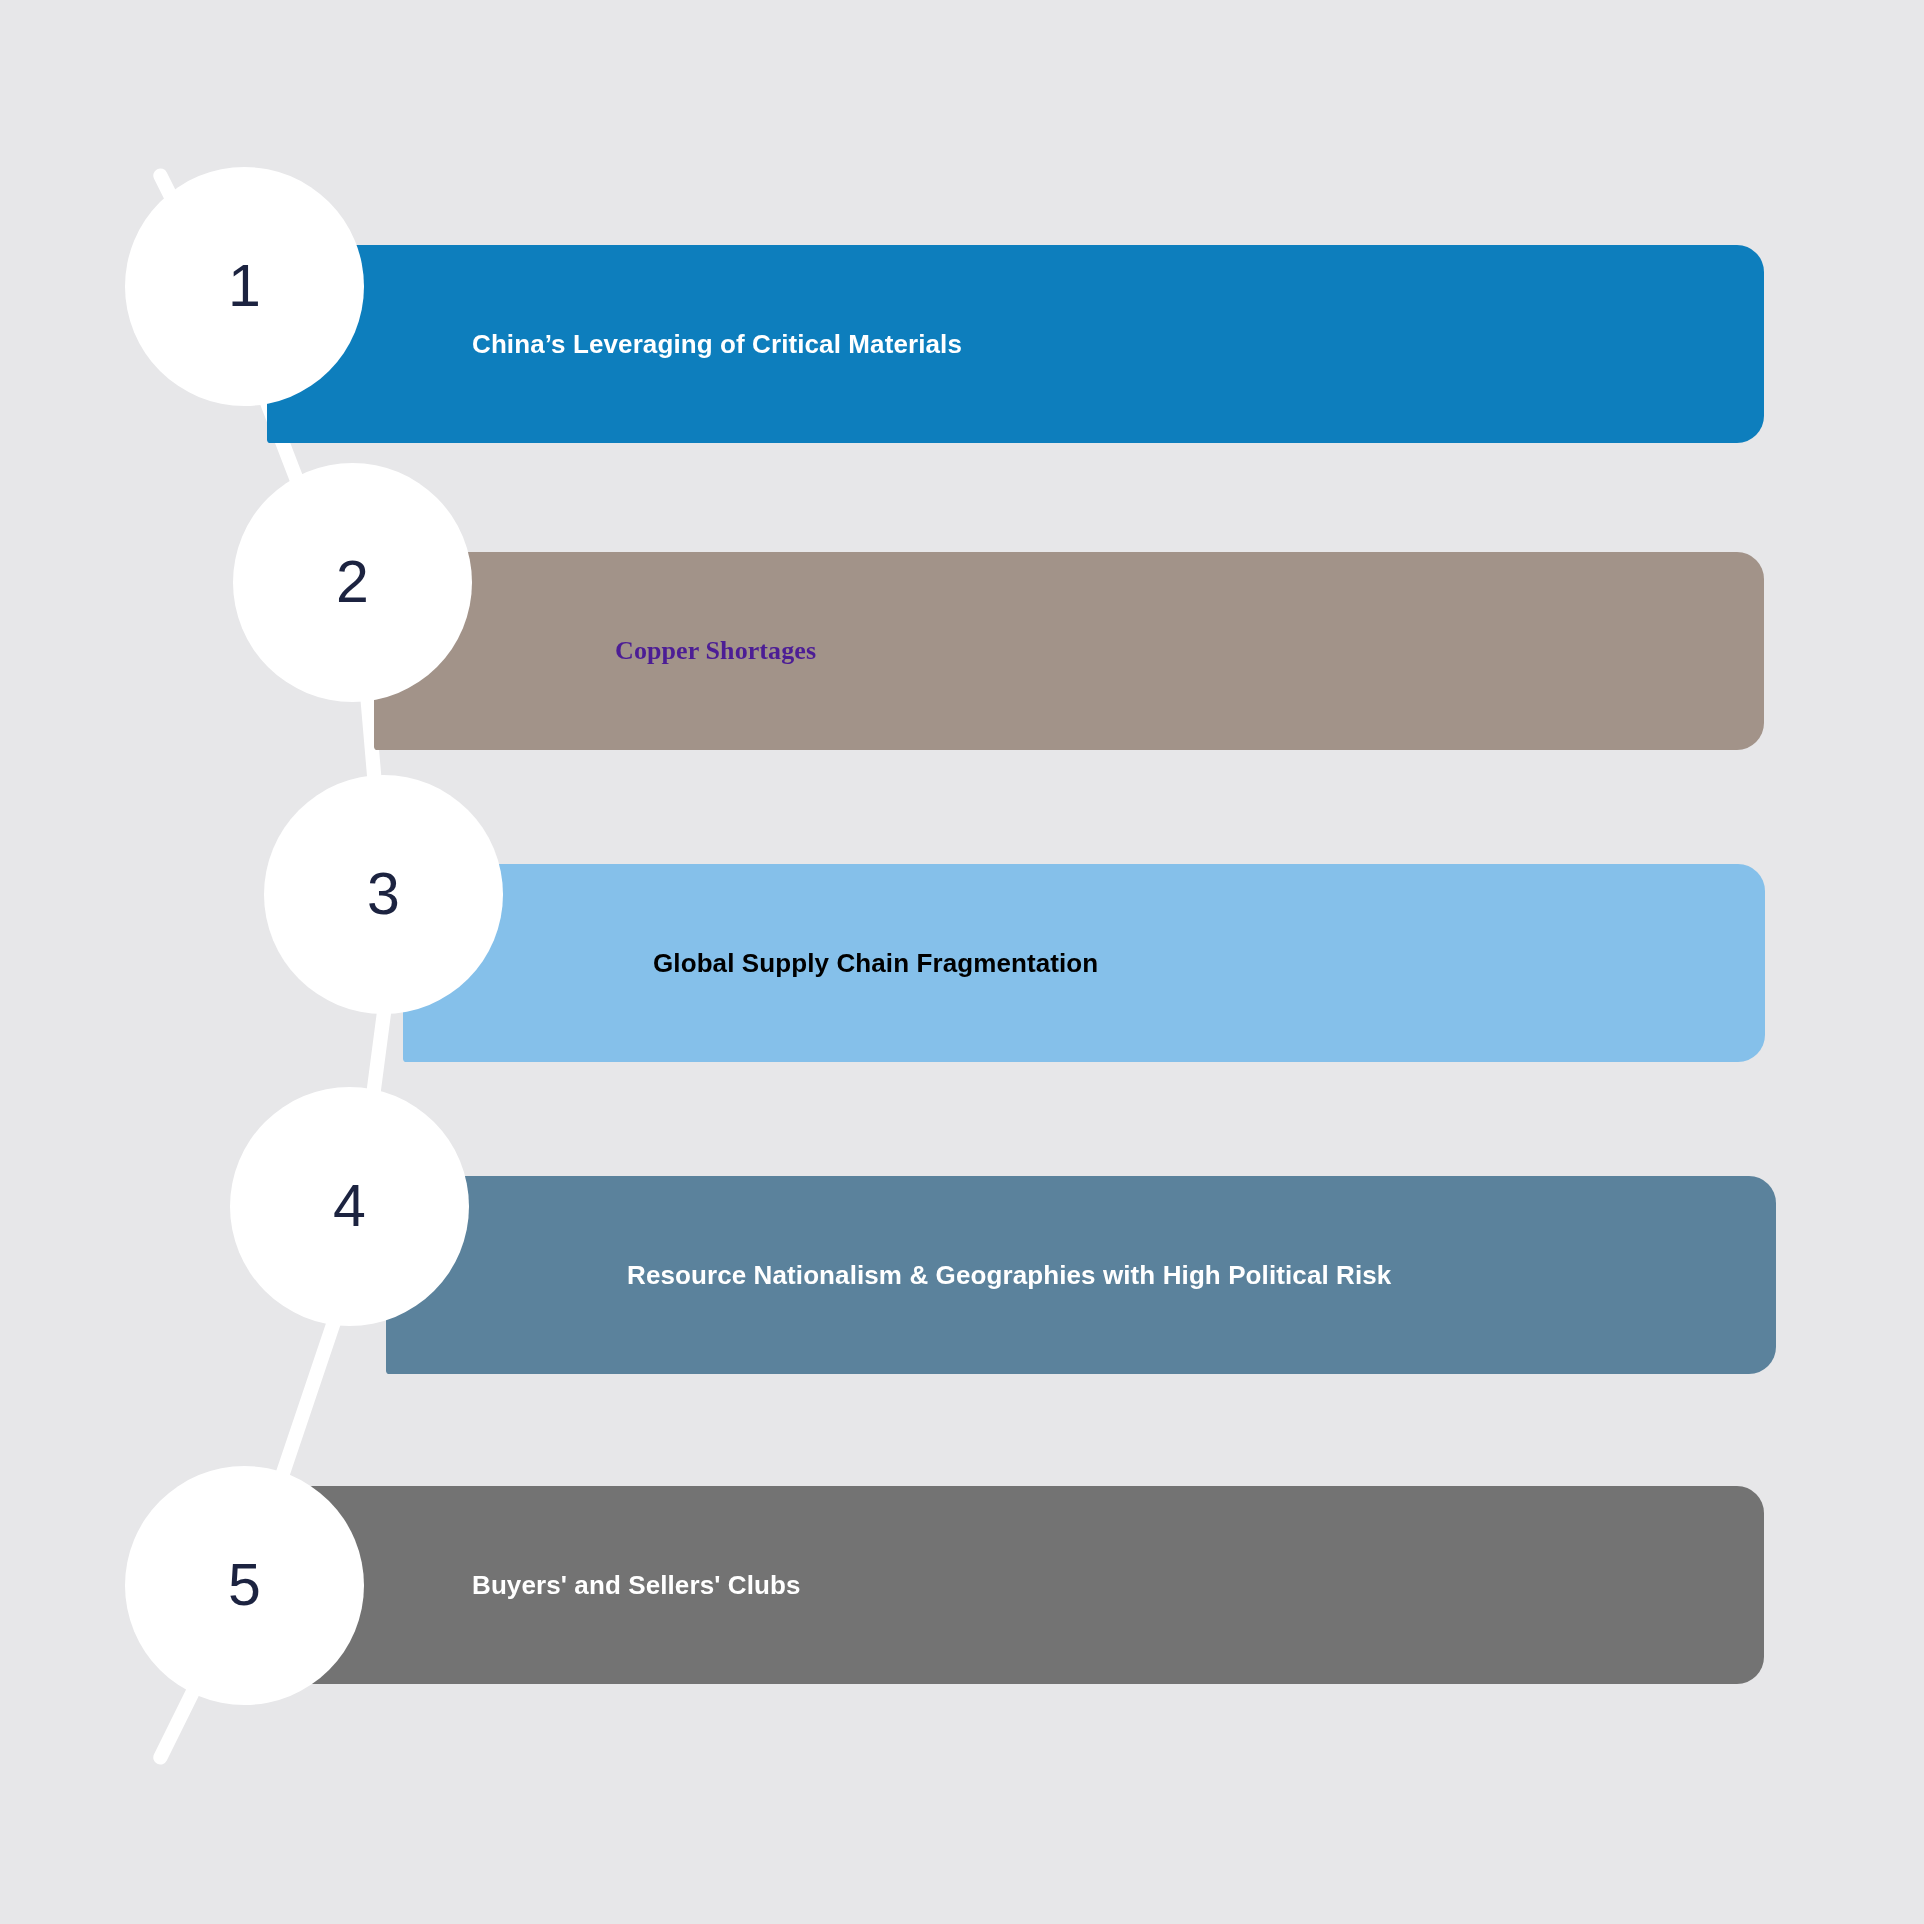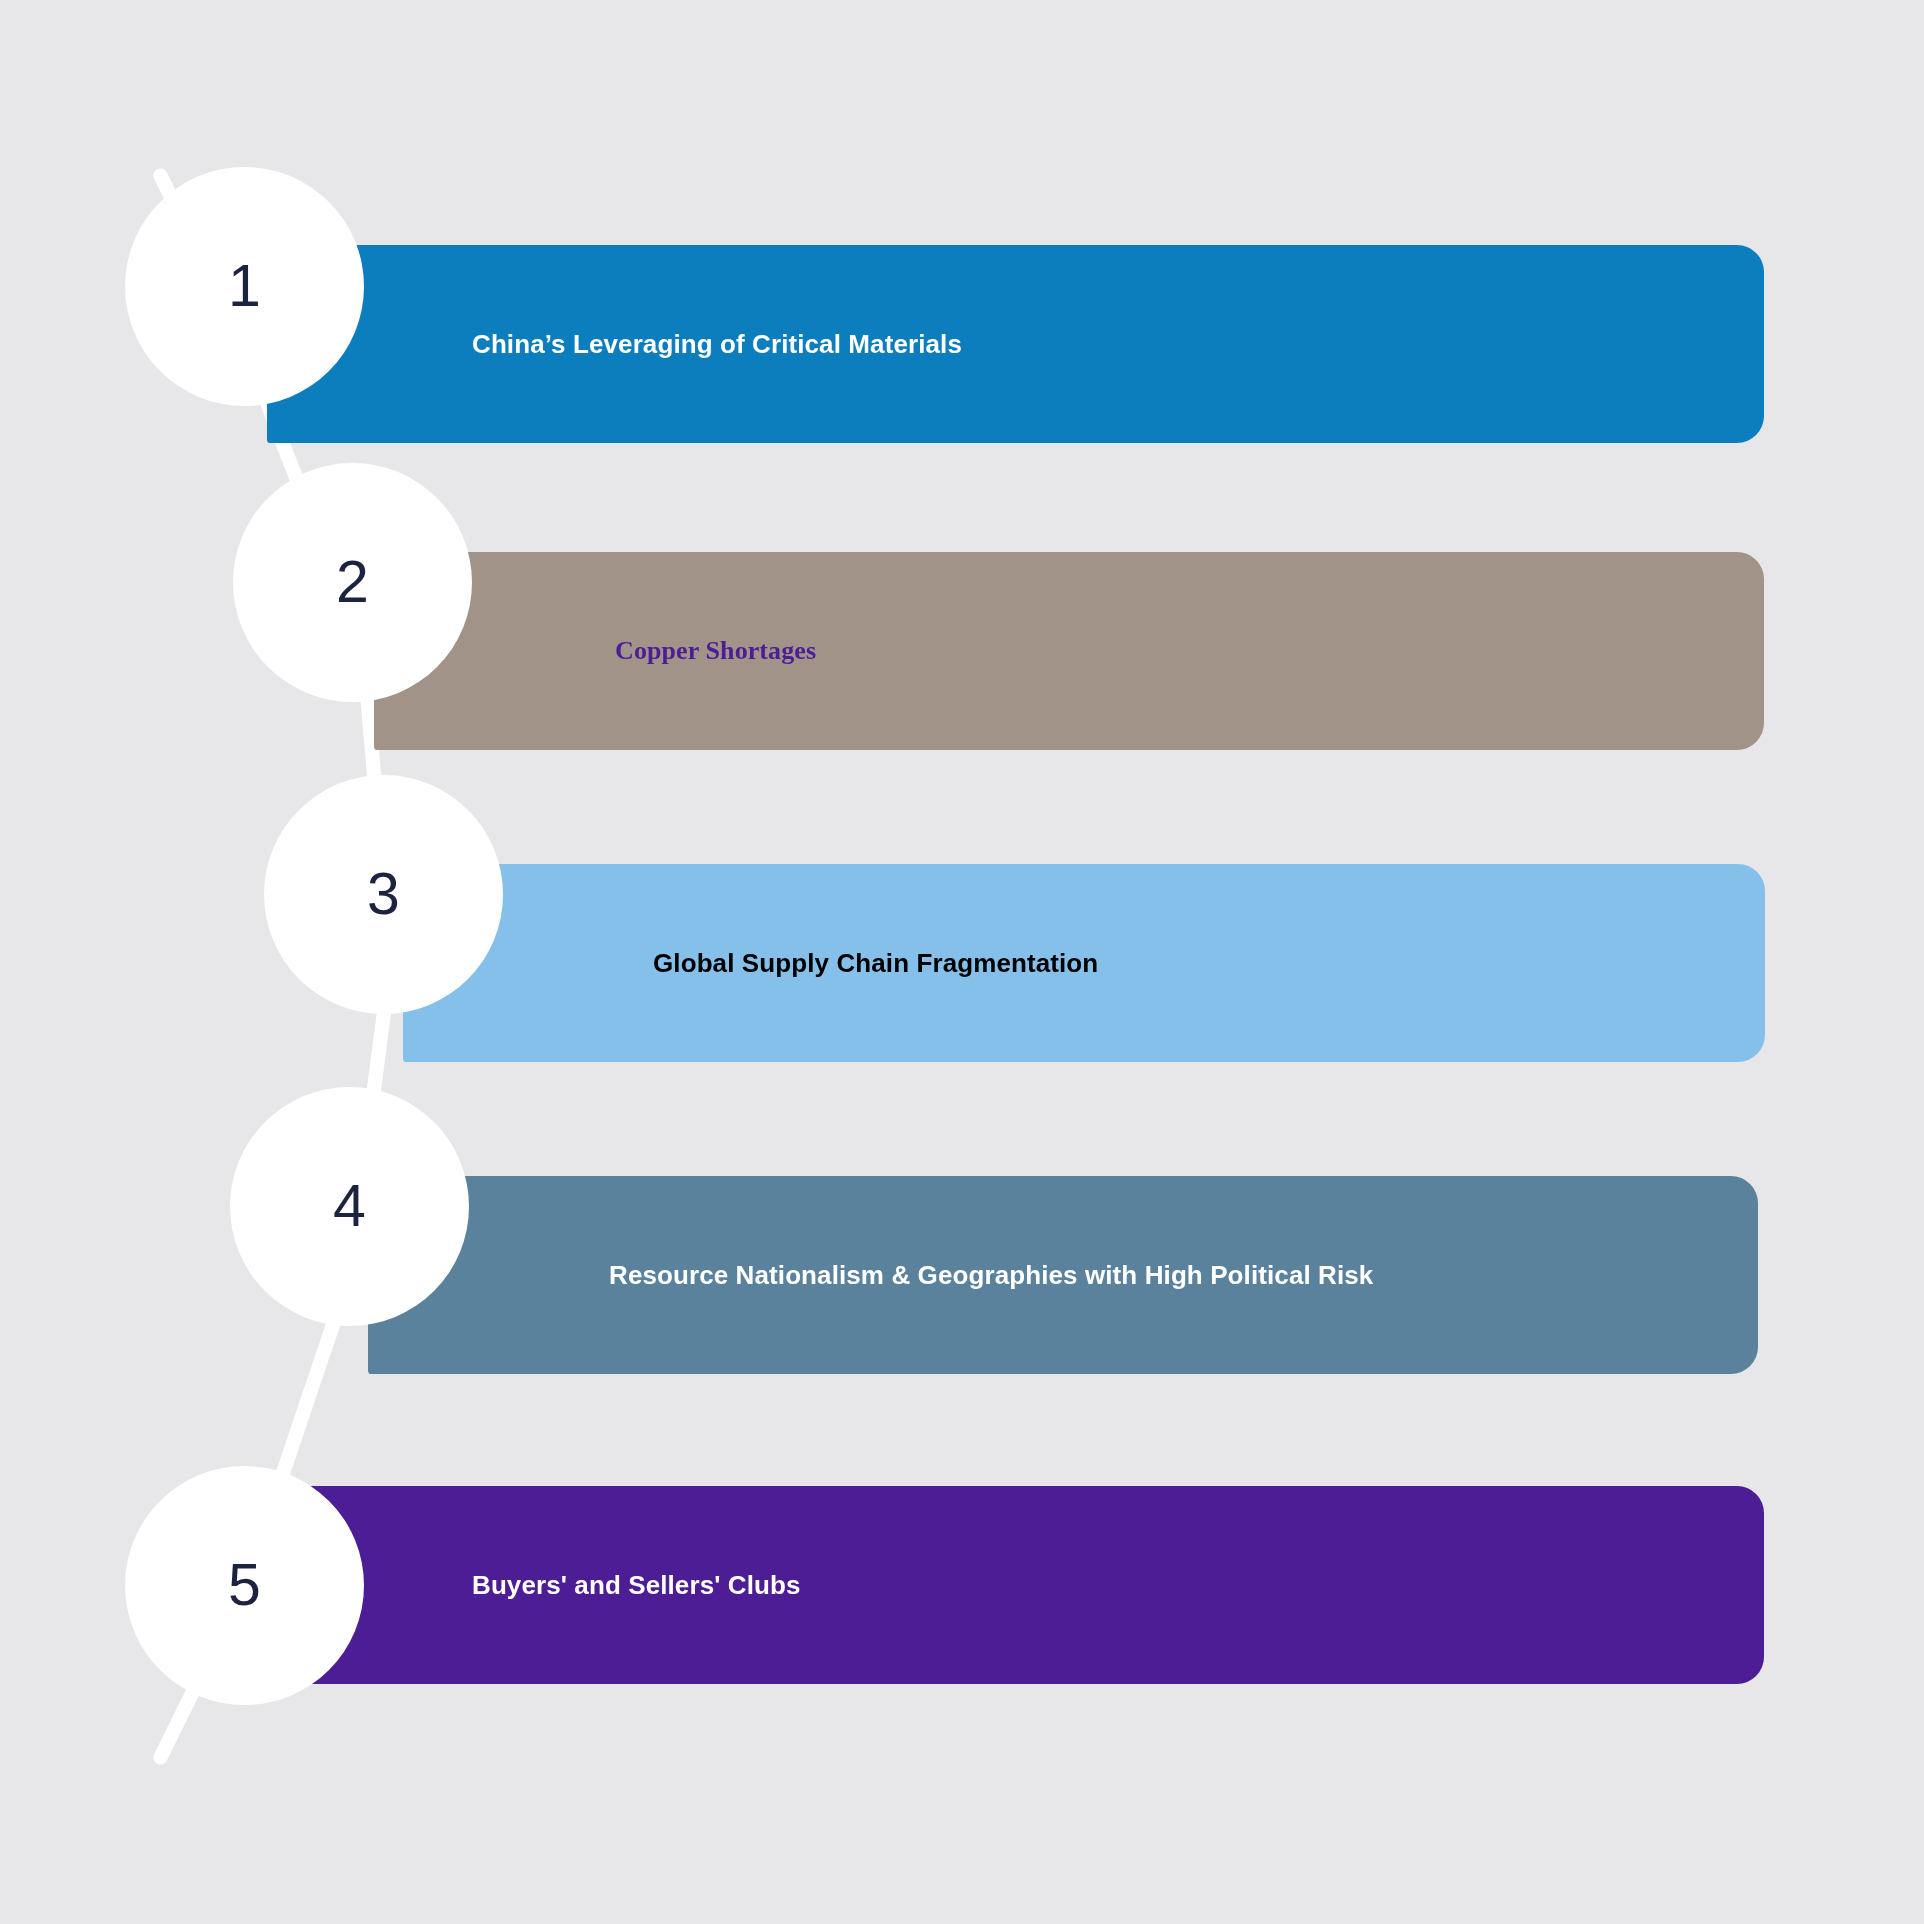--- a/index.html
+++ b/index.html
@@ -105,30 +105,30 @@
   <div class="row">
     <div class="bar" style="left:403px; top:864px; width:1362px; background:#85c0ea;">
       <span class="bar-label" style="margin-left: 250px; color: #000000;">Global Supply Chain Fragmentation</span>
     </div>
     <div class="circle" style="left:264px; top:775px;">
       <span class="circle-number" style="color: rgb(28, 35, 64);">3</span>
     </div>
   </div>
 
   <div class="row">
-    <div class="bar" style="left:368px; top:1176px; width:1390px; background:#5b829c;">
+    <div class="bar" style="left:386px; top:1176px; width:1390px; background:#5b829c;">
       <span class="bar-label" style="margin-left: 241px; color: rgb(255, 255, 255);">Resource Nationalism &amp; Geographies with High Political Risk</span>
     </div>
     <div class="circle" style="left:230px; top:1087px;">
       <span class="circle-number" style="color: rgb(28, 35, 64);">4</span>
     </div>
   </div>
 
   <div class="row">
-    <div class="bar" style="left:267px; top:1486px; width:1497px; background:#4c1d95;">
+    <div class="bar" style="left:267px; top:1486px; width:1497px; background:#737373;">
       <span class="bar-label" style="margin-left: 205px; color: rgb(255, 255, 255);">Buyers' and Sellers' Clubs</span>
     </div>
     <div class="circle" style="left:125px; top:1466px;">
       <span class="circle-number" style="color: rgb(28, 35, 64);">5</span>
     </div>
   </div>
 
 </div>
 
 

